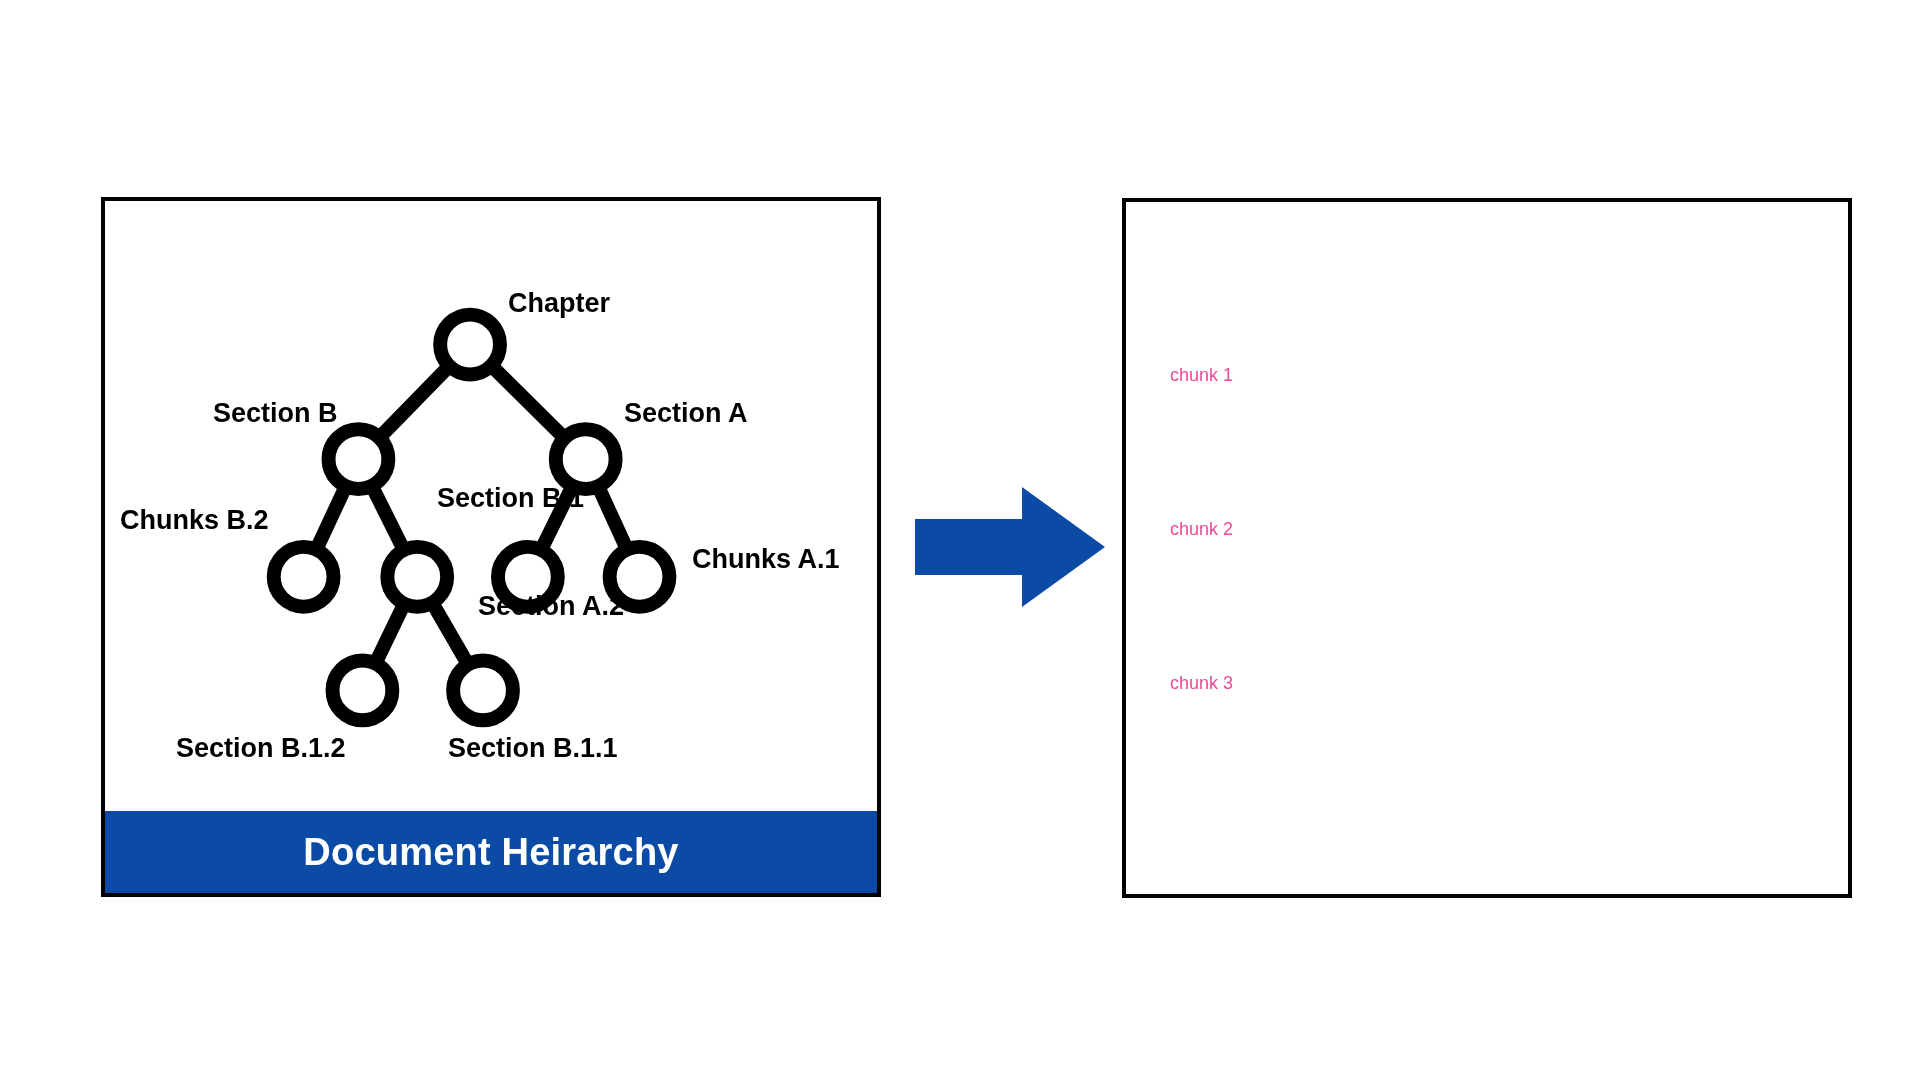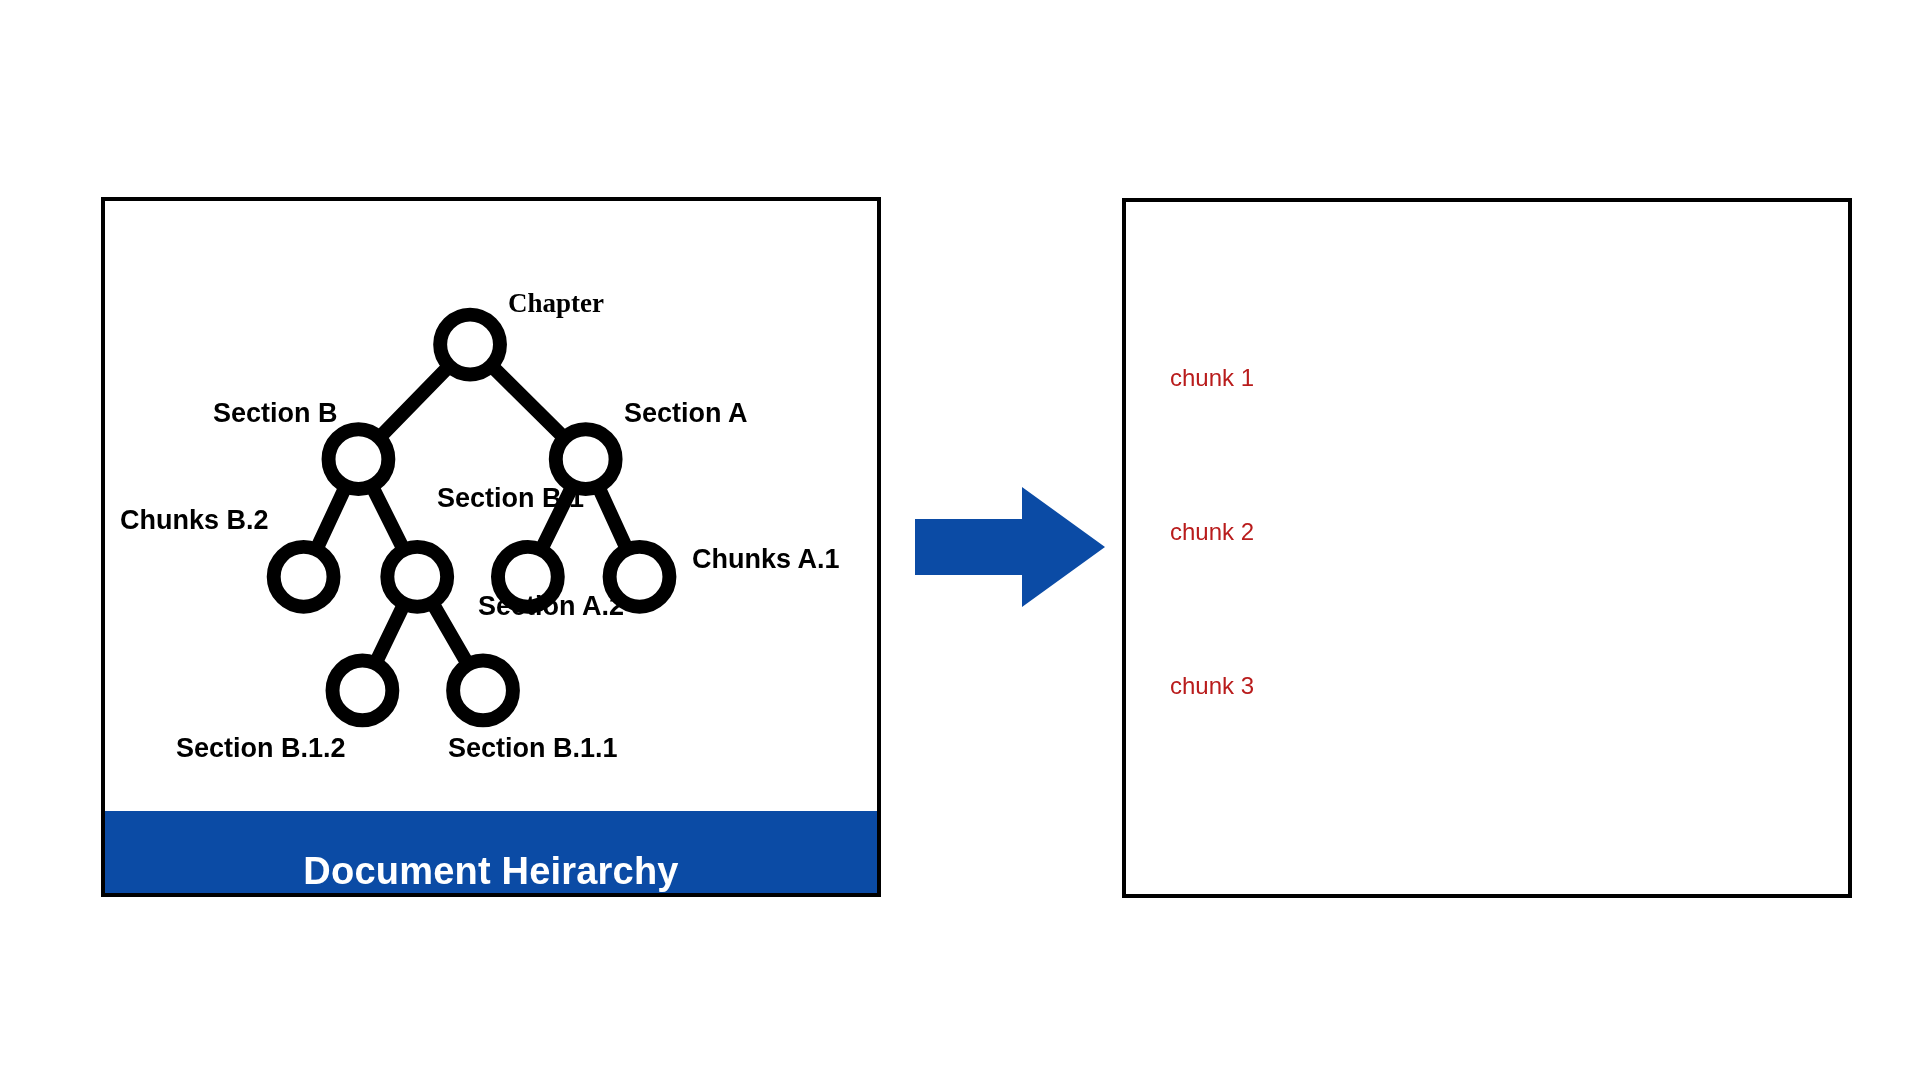--- a/index.html
+++ b/index.html
@@ -50,21 +50,21 @@
   }
 
   .panel-footer {
     position: absolute;
     left: 0;
     right: 0;
     bottom: 0;
     height: 82px;
     background: #0B4BA5;
     display: flex;
-    align-items: flex-end;
+    align-items: center;
     justify-content: center;
   }
   .panel-footer-label {
     color: #ffffff;
     font-size: 38px;
     font-weight: bold;
     letter-spacing: 0.2px;
     font-family: "Liberation Sans", sans-serif;
     white-space: nowrap;
   }
@@ -90,23 +90,23 @@
   
   #arrow-wrap {
     position: absolute;
     left: 915px;
     top: 487px;
     width: 190px;
     height: 120px;
   }
   .chunk-tag {
     position: absolute;
-    font-size: 24px;
+    font-size: 18px;
     font-weight: normal;
-    color: #b91c1c;
+    color: #ec4899;
     white-space: nowrap;
     font-family: "Liberation Sans", sans-serif;
     line-height: 1;
   }
 </style>
 </head>
 <body>
 
 <div id="canvas">
 
@@ -134,21 +134,21 @@
             <circle cx="198" cy="377" r="30" fill="#ffffff"></circle>
             <circle cx="312" cy="377" r="30" fill="#ffffff"></circle>
             <circle cx="423" cy="377" r="30" fill="#ffffff"></circle>
             <circle cx="535" cy="377" r="30" fill="#ffffff"></circle>
             <circle cx="257" cy="491" r="30" fill="#ffffff"></circle>
             <circle cx="378" cy="491" r="30" fill="#ffffff"></circle>
           </g>
       </svg>
 
       <div id="tree-labels">
-          <div class="tree-label" style="left: 403px; top: 89px; font-family: Liberation Serif, serif;">Chapter</div>
+          <div class="tree-label" style="left: 403px; top: 89px;">Chapter</div>
           <div class="tree-label" style="left: 98px; top: 199px; margin-left: 10px;">Section B</div>
           <div class="tree-label" style="left: 519px; top: 199px;">Section A</div>
           <div class="tree-label" style="left: 15px; top: 306px;">Chunks B.2</div>
           <div class="tree-label" style="left: 284px; top: 284px; margin-left: 48px;">Section B.1</div>
           <div class="tree-label" style="left: 587px; top: 345px;">Chunks A.1</div>
           <div class="tree-label" style="left: 373px; top: 392px;">Section A.2</div>
           <div class="tree-label" style="left: 71px; top: 534px;">Section B.1.2</div>
           <div class="tree-label" style="left: 343px; top: 534px;">Section B.1.1</div>
         </div>
     </div>

